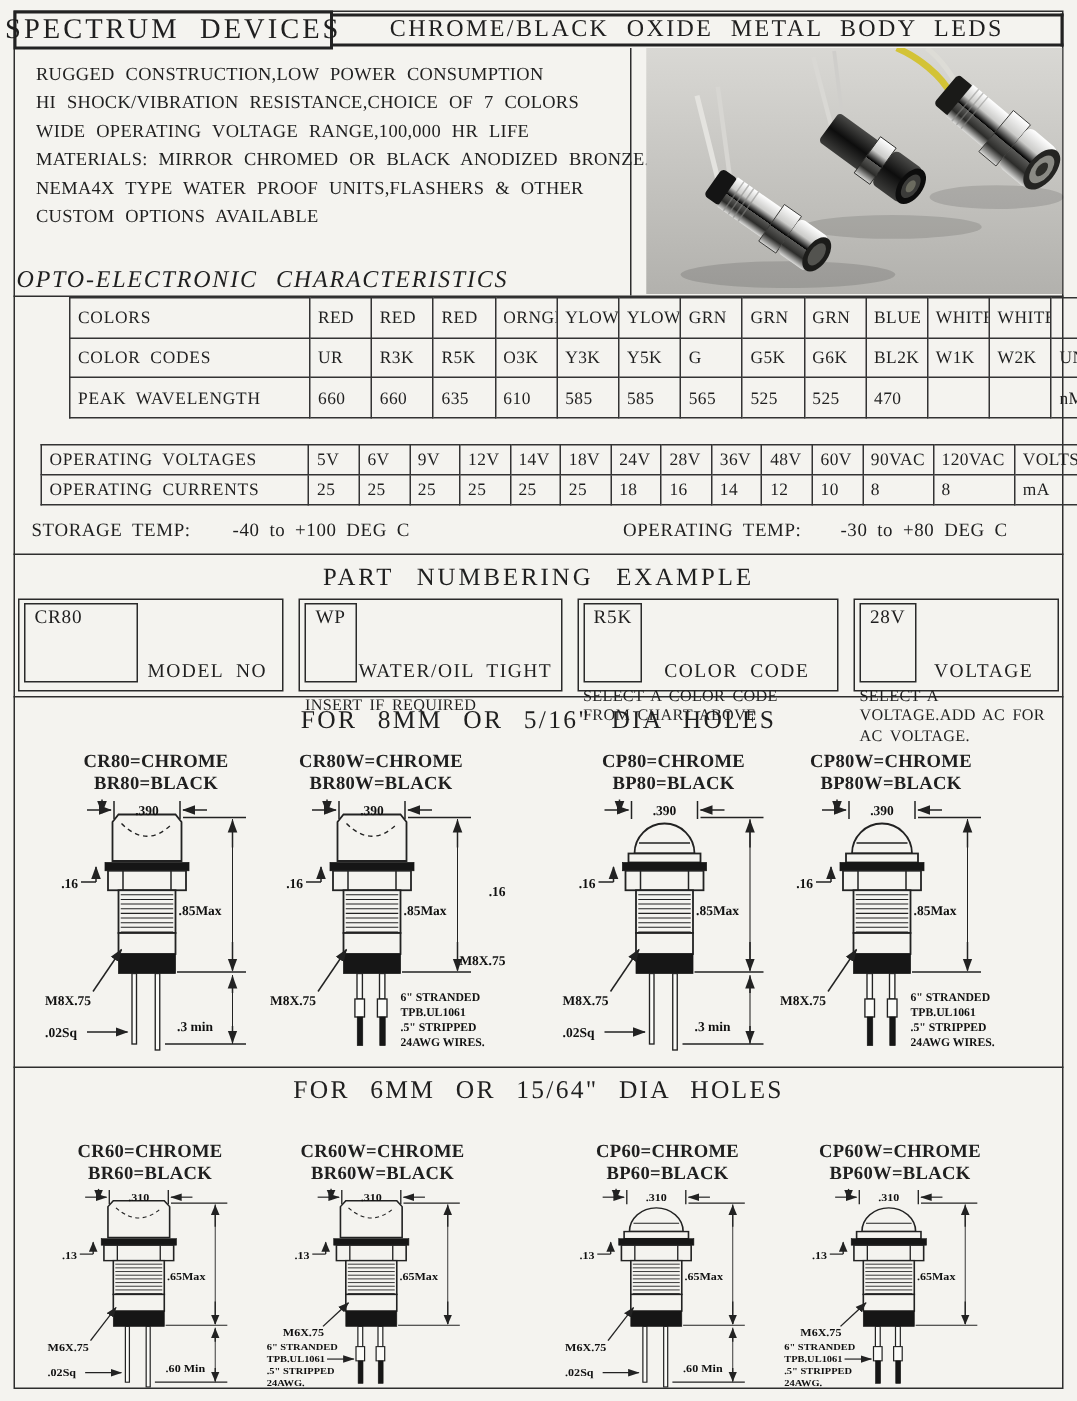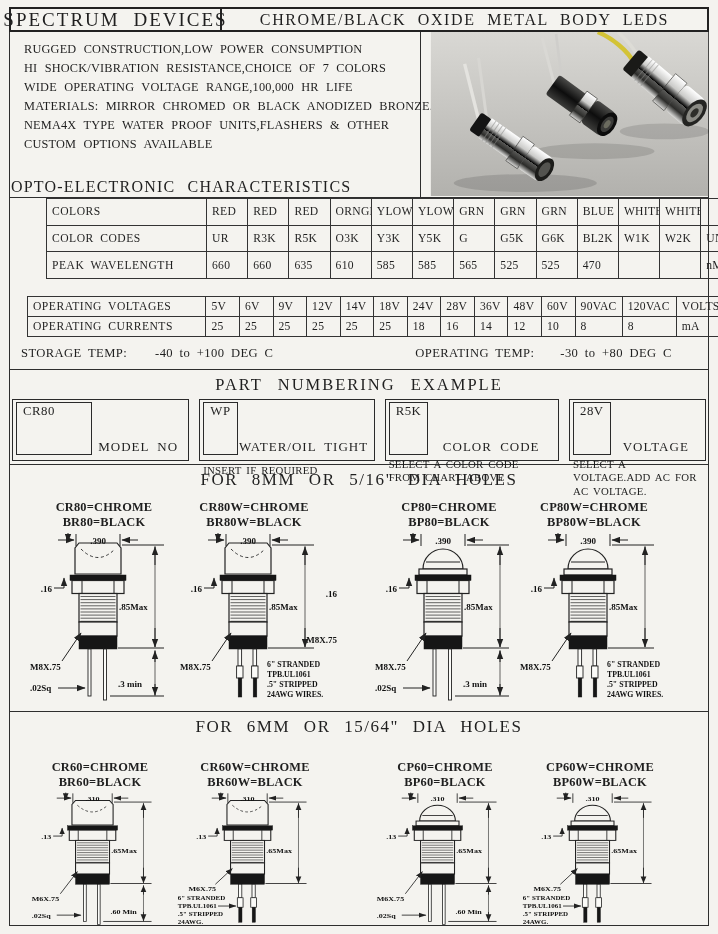--- a/index.html
+++ b/index.html
@@ -2,30 +2,30 @@
 <html><head>
 <meta charset="utf-8">
 <style>
   html,body{margin:0;padding:0;background:#e9e8e4;}
   .page{position:relative;width:718px;height:934px;background:#f4f3ef;
         font-family:"Liberation Serif","DejaVu Serif",serif;color:#1f1f1f;overflow:hidden;}
   .page *{box-sizing:border-box;}
   .sheetborder{position:absolute;left:9px;top:7px;width:700px;height:919px;
                border:1.6px solid #2e2e2e;pointer-events:none;}
   
-  .hdr{position:absolute;left:9px;top:7px;width:700px;height:25px;display:flex;}
+  .hdr{position:absolute;left:9px;top:7px;width:700px;height:25px;display:flex;align-items:center;}
   .brand{width:213px;border:2px solid #222;display:flex;align-items:center;justify-content:center;
          font-size:19px;letter-spacing:2px;word-spacing:7px;white-space:nowrap;}
   .htitle{flex:1;border:2px solid #222;border-left:none;display:flex;align-items:center;justify-content:center;
           font-size:16px;letter-spacing:1.6px;word-spacing:6px;white-space:nowrap;}
   
   .content{position:absolute;left:9px;top:32px;width:700px;height:166px;border-bottom:1.5px solid #2e2e2e;}
   .features{position:absolute;left:0;top:0;width:412px;height:100%;border-right:1.4px solid #2e2e2e;
             padding:8px 0 0 15px;font-size:12.3px;line-height:19px;word-spacing:4px;letter-spacing:.2px;white-space:nowrap;}
-  .opto{position:absolute;left:2px;bottom:1px;font-size:16px;letter-spacing:1.2px;word-spacing:7px;white-space:nowrap;}
+  .opto{position:absolute;left:2px;bottom:1px;font-size:16px;letter-spacing:1.2px;word-spacing:7px;white-space:nowrap;font-style:italic;}
   .photo{position:absolute;right:0;top:0;width:279px;height:164.5px;}
   
   .tblwrap1{position:absolute;left:9px;top:198px;width:700px;height:81px;padding-left:37px;}
   .tblwrap2{position:absolute;left:27px;top:296px;width:702px;height:41px;}
   table.spec{border-collapse:collapse;width:100%;height:100%;table-layout:fixed;}
   table.spec td{border:1.4px solid #333;font-size:11.6px;padding:0 2px 0 5px;white-space:nowrap;overflow:hidden;
                 height:19px;letter-spacing:.3px;}
   table.spec td.lbl{letter-spacing:.5px;word-spacing:3px;}
   
   .temps{position:absolute;left:9px;top:337px;width:700px;height:33px;border-bottom:1.5px solid #2e2e2e;

